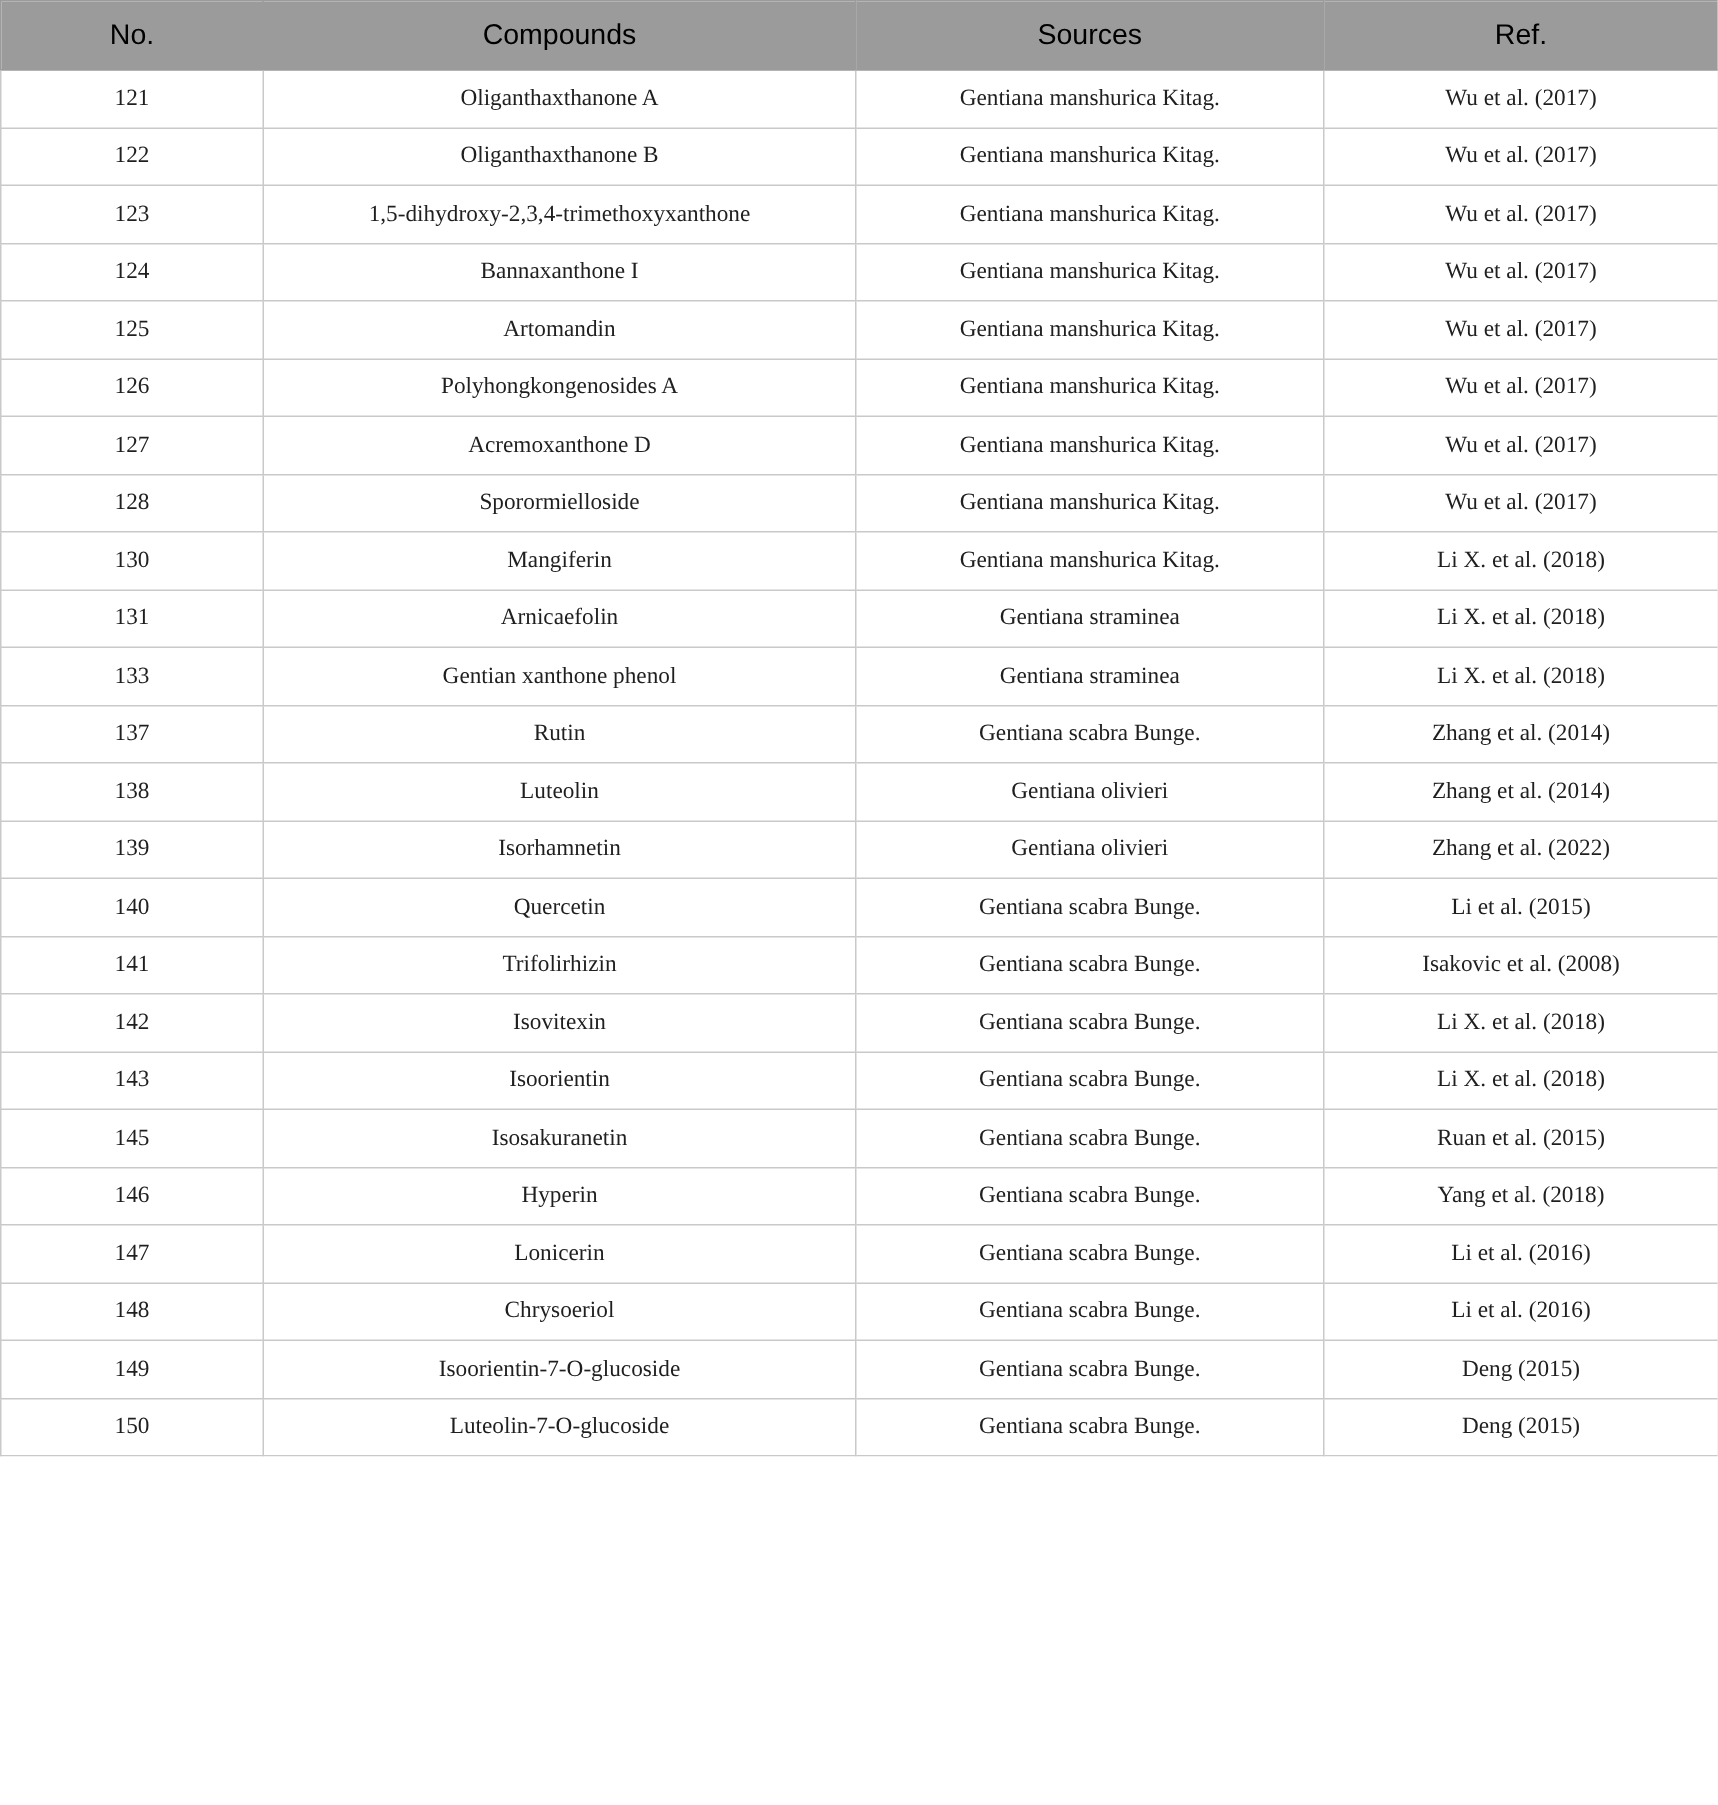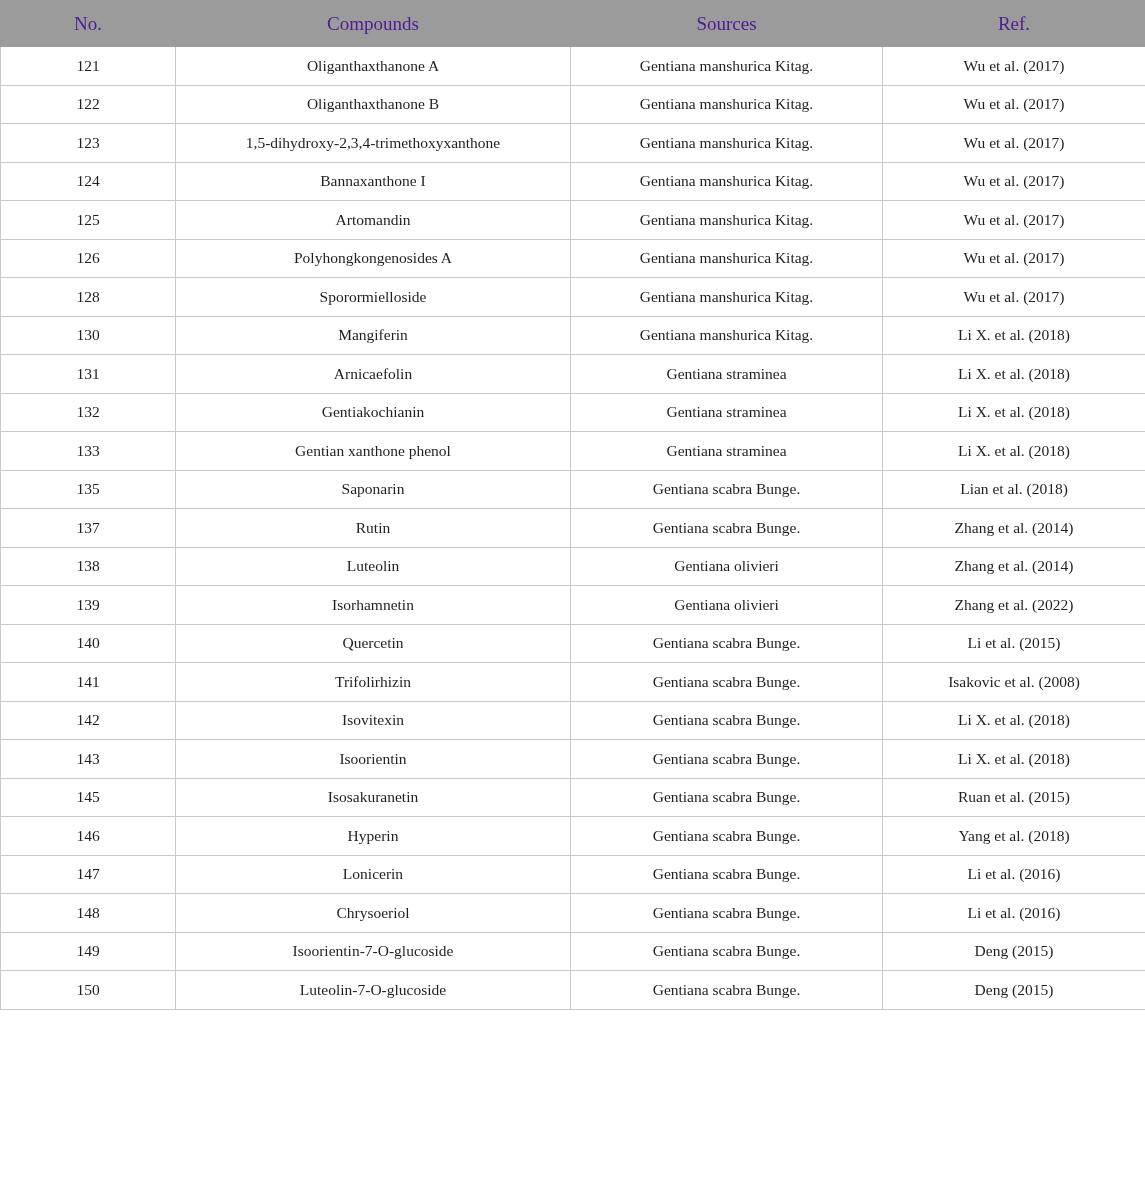--- a/index.html
+++ b/index.html
@@ -19,22 +19,22 @@
   table.compounds col.c-no   { width: 175px; }
   table.compounds col.c-comp { width: 395px; }
   table.compounds col.c-src  { width: 312px; }
   table.compounds col.c-ref  { width: 263px; }
 
   table.compounds thead tr {
     height: 46px;
   }
   table.compounds thead th {
     background: #9b9b9b;
-    color: #4c1d95;
-    font-family: Liberation Serif, serif;
+    color: #000000;
+    font-family: Liberation Sans, sans-serif;
     font-weight: 400;
     font-size: 19px;
     text-align: center;
     vertical-align: middle;
     border: 1px solid #9b9b9b;
     padding: 0 6px;
     margin-top: 32px;
   }
   table.compounds tbody tr {
     height: 38.5px;
@@ -102,54 +102,48 @@
           <td>Gentiana manshurica Kitag.</td>
           <td>Wu et al. (2017)</td>
         </tr>
         <tr>
           <td>126</td>
           <td>Polyhongkongenosides A</td>
           <td>Gentiana manshurica Kitag.</td>
           <td>Wu et al. (2017)</td>
         </tr>
         <tr>
+          <td>127</td>
+          <td>Acremoxanthone D</td>
+          <td>Gentiana manshurica Kitag.</td>
+          <td>Wu et al. (2017)</td>
+        </tr>
+        <tr>
           <td>128</td>
           <td>Sporormielloside</td>
           <td>Gentiana manshurica Kitag.</td>
           <td>Wu et al. (2017)</td>
         </tr>
         <tr>
           <td>130</td>
           <td>Mangiferin</td>
           <td>Gentiana manshurica Kitag.</td>
           <td>Li X. et al. (2018)</td>
         </tr>
         <tr>
           <td>131</td>
           <td>Arnicaefolin</td>
           <td>Gentiana straminea</td>
           <td>Li X. et al. (2018)</td>
         </tr>
         <tr>
-          <td>132</td>
-          <td>Gentiakochianin</td>
-          <td>Gentiana straminea</td>
-          <td>Li X. et al. (2018)</td>
-        </tr>
-        <tr>
           <td>133</td>
           <td>Gentian xanthone phenol</td>
           <td>Gentiana straminea</td>
           <td>Li X. et al. (2018)</td>
-        </tr>
-        <tr>
-          <td>135</td>
-          <td>Saponarin</td>
-          <td>Gentiana scabra Bunge.</td>
-          <td>Lian et al. (2018)</td>
         </tr>
         <tr>
           <td>137</td>
           <td>Rutin</td>
           <td>Gentiana scabra Bunge.</td>
           <td>Zhang et al. (2014)</td>
         </tr>
         <tr>
           <td>138</td>
           <td>Luteolin</td>

